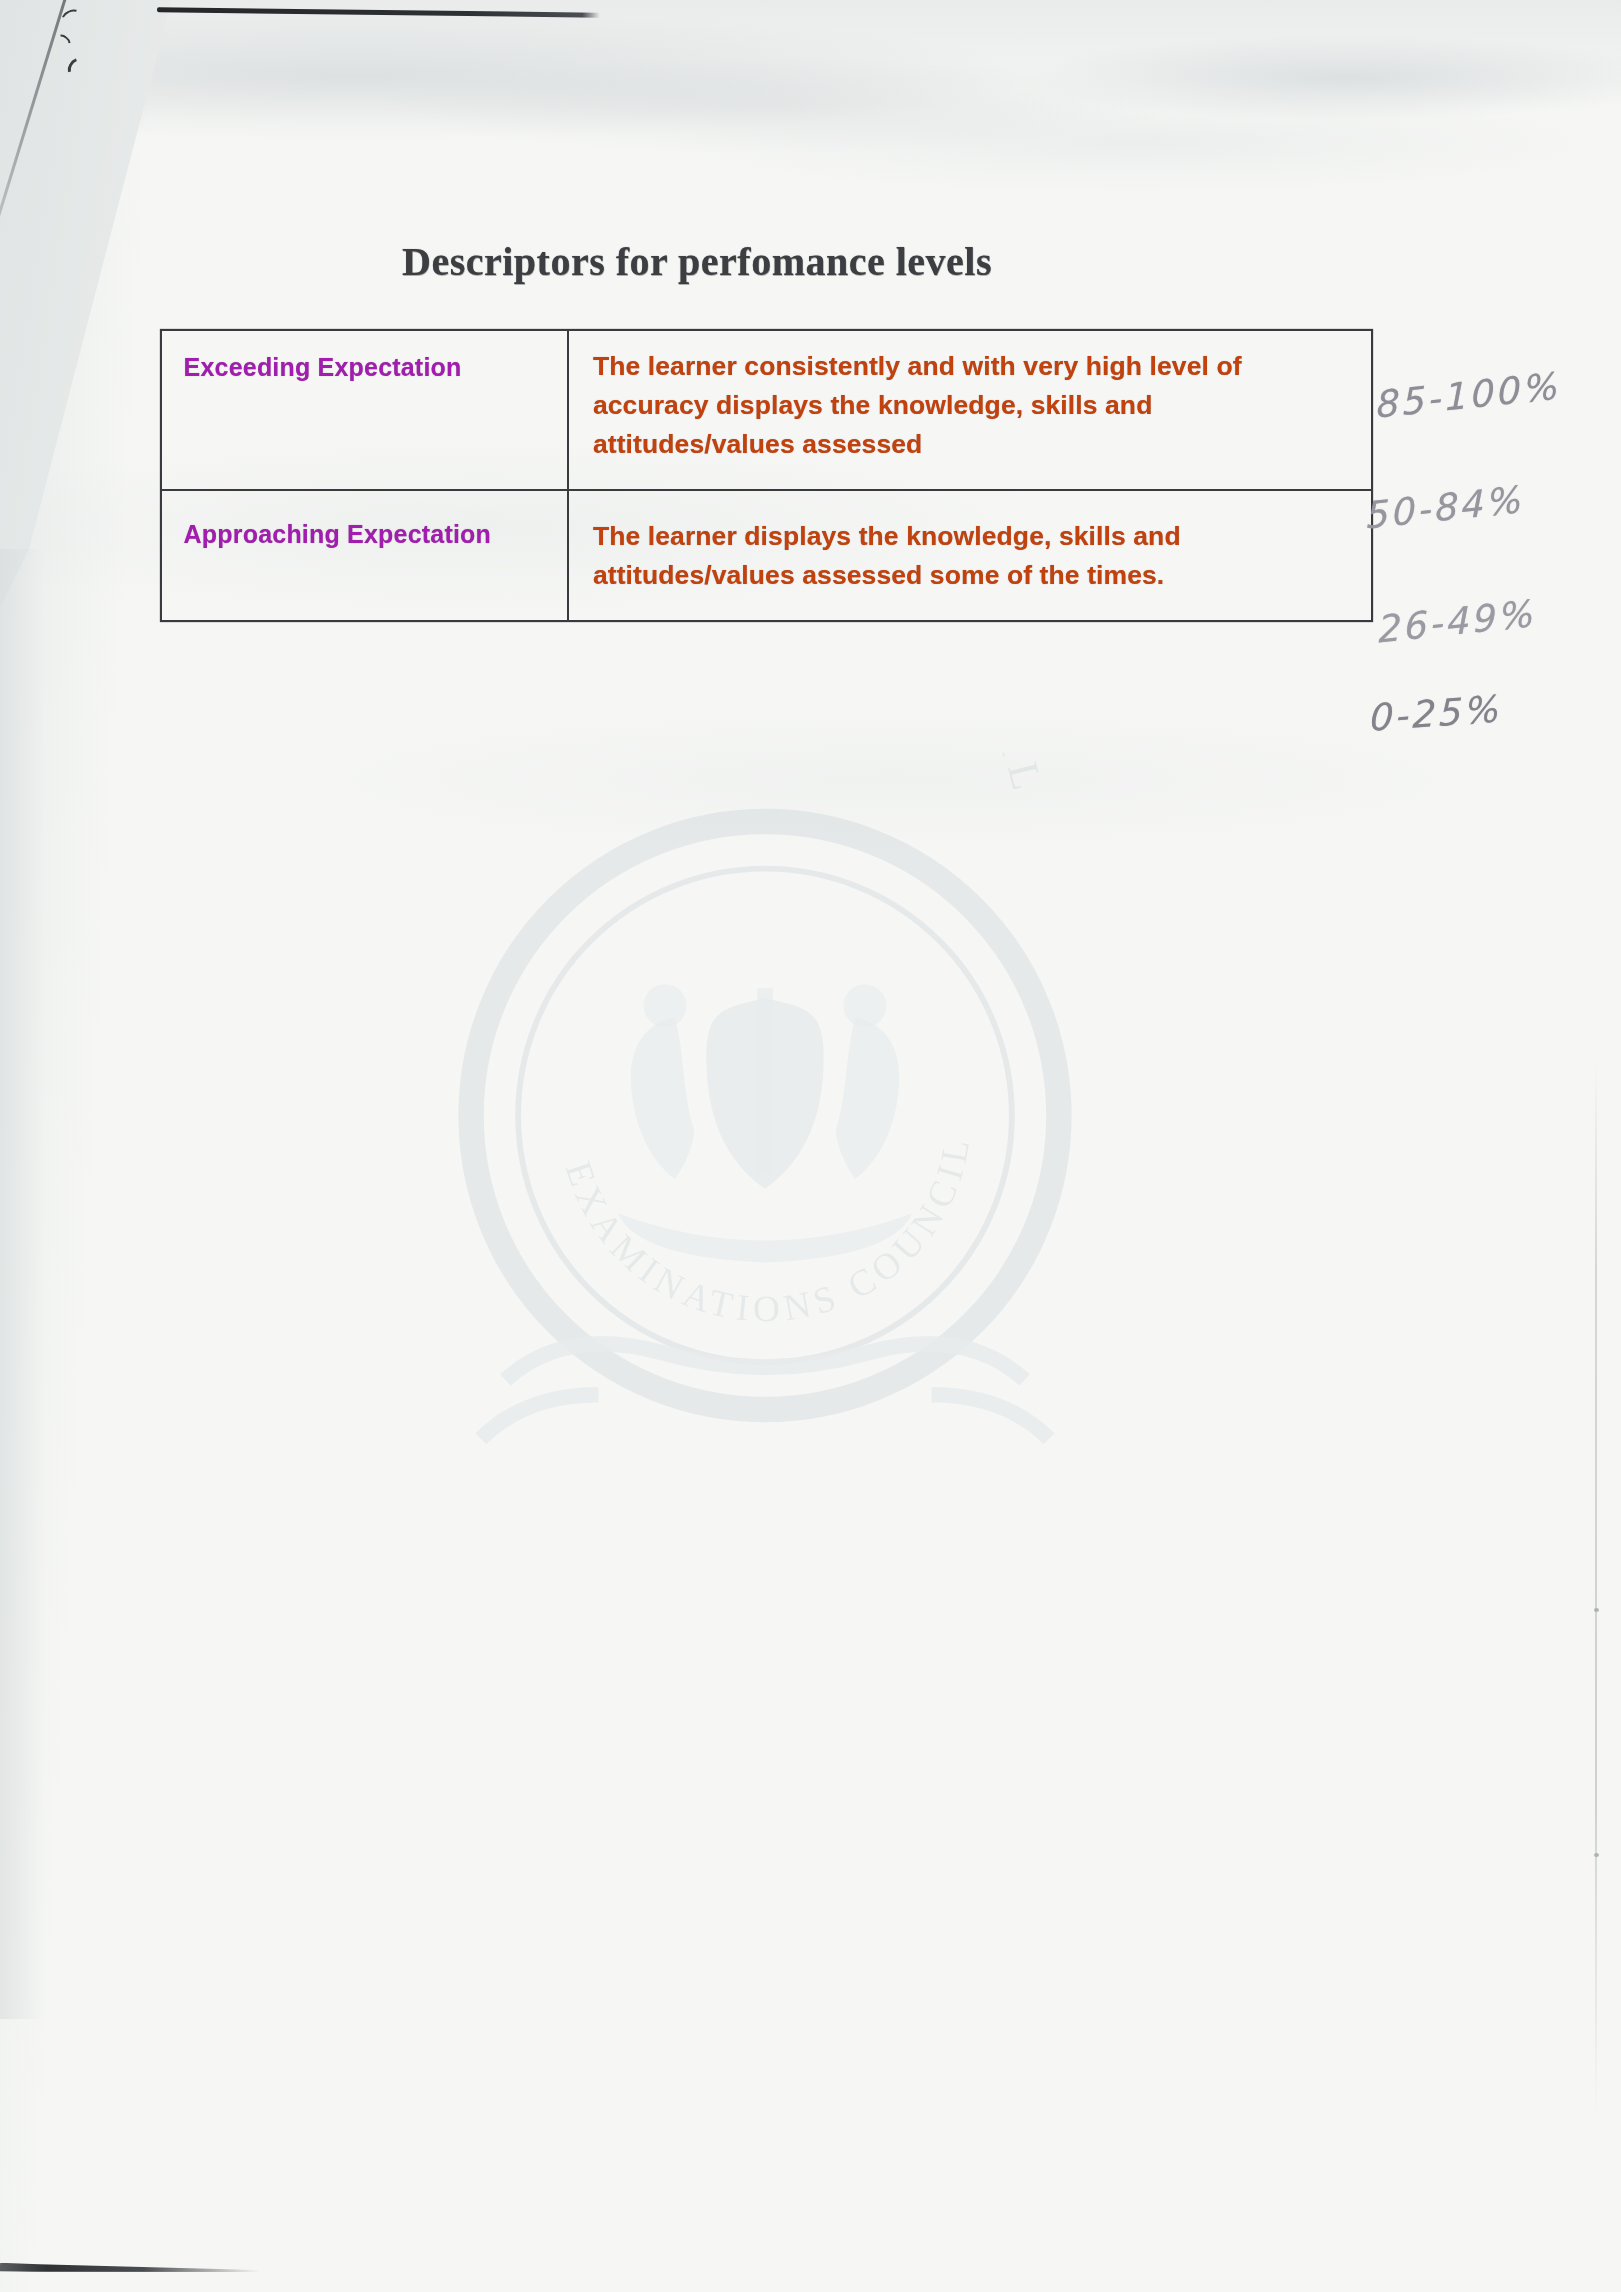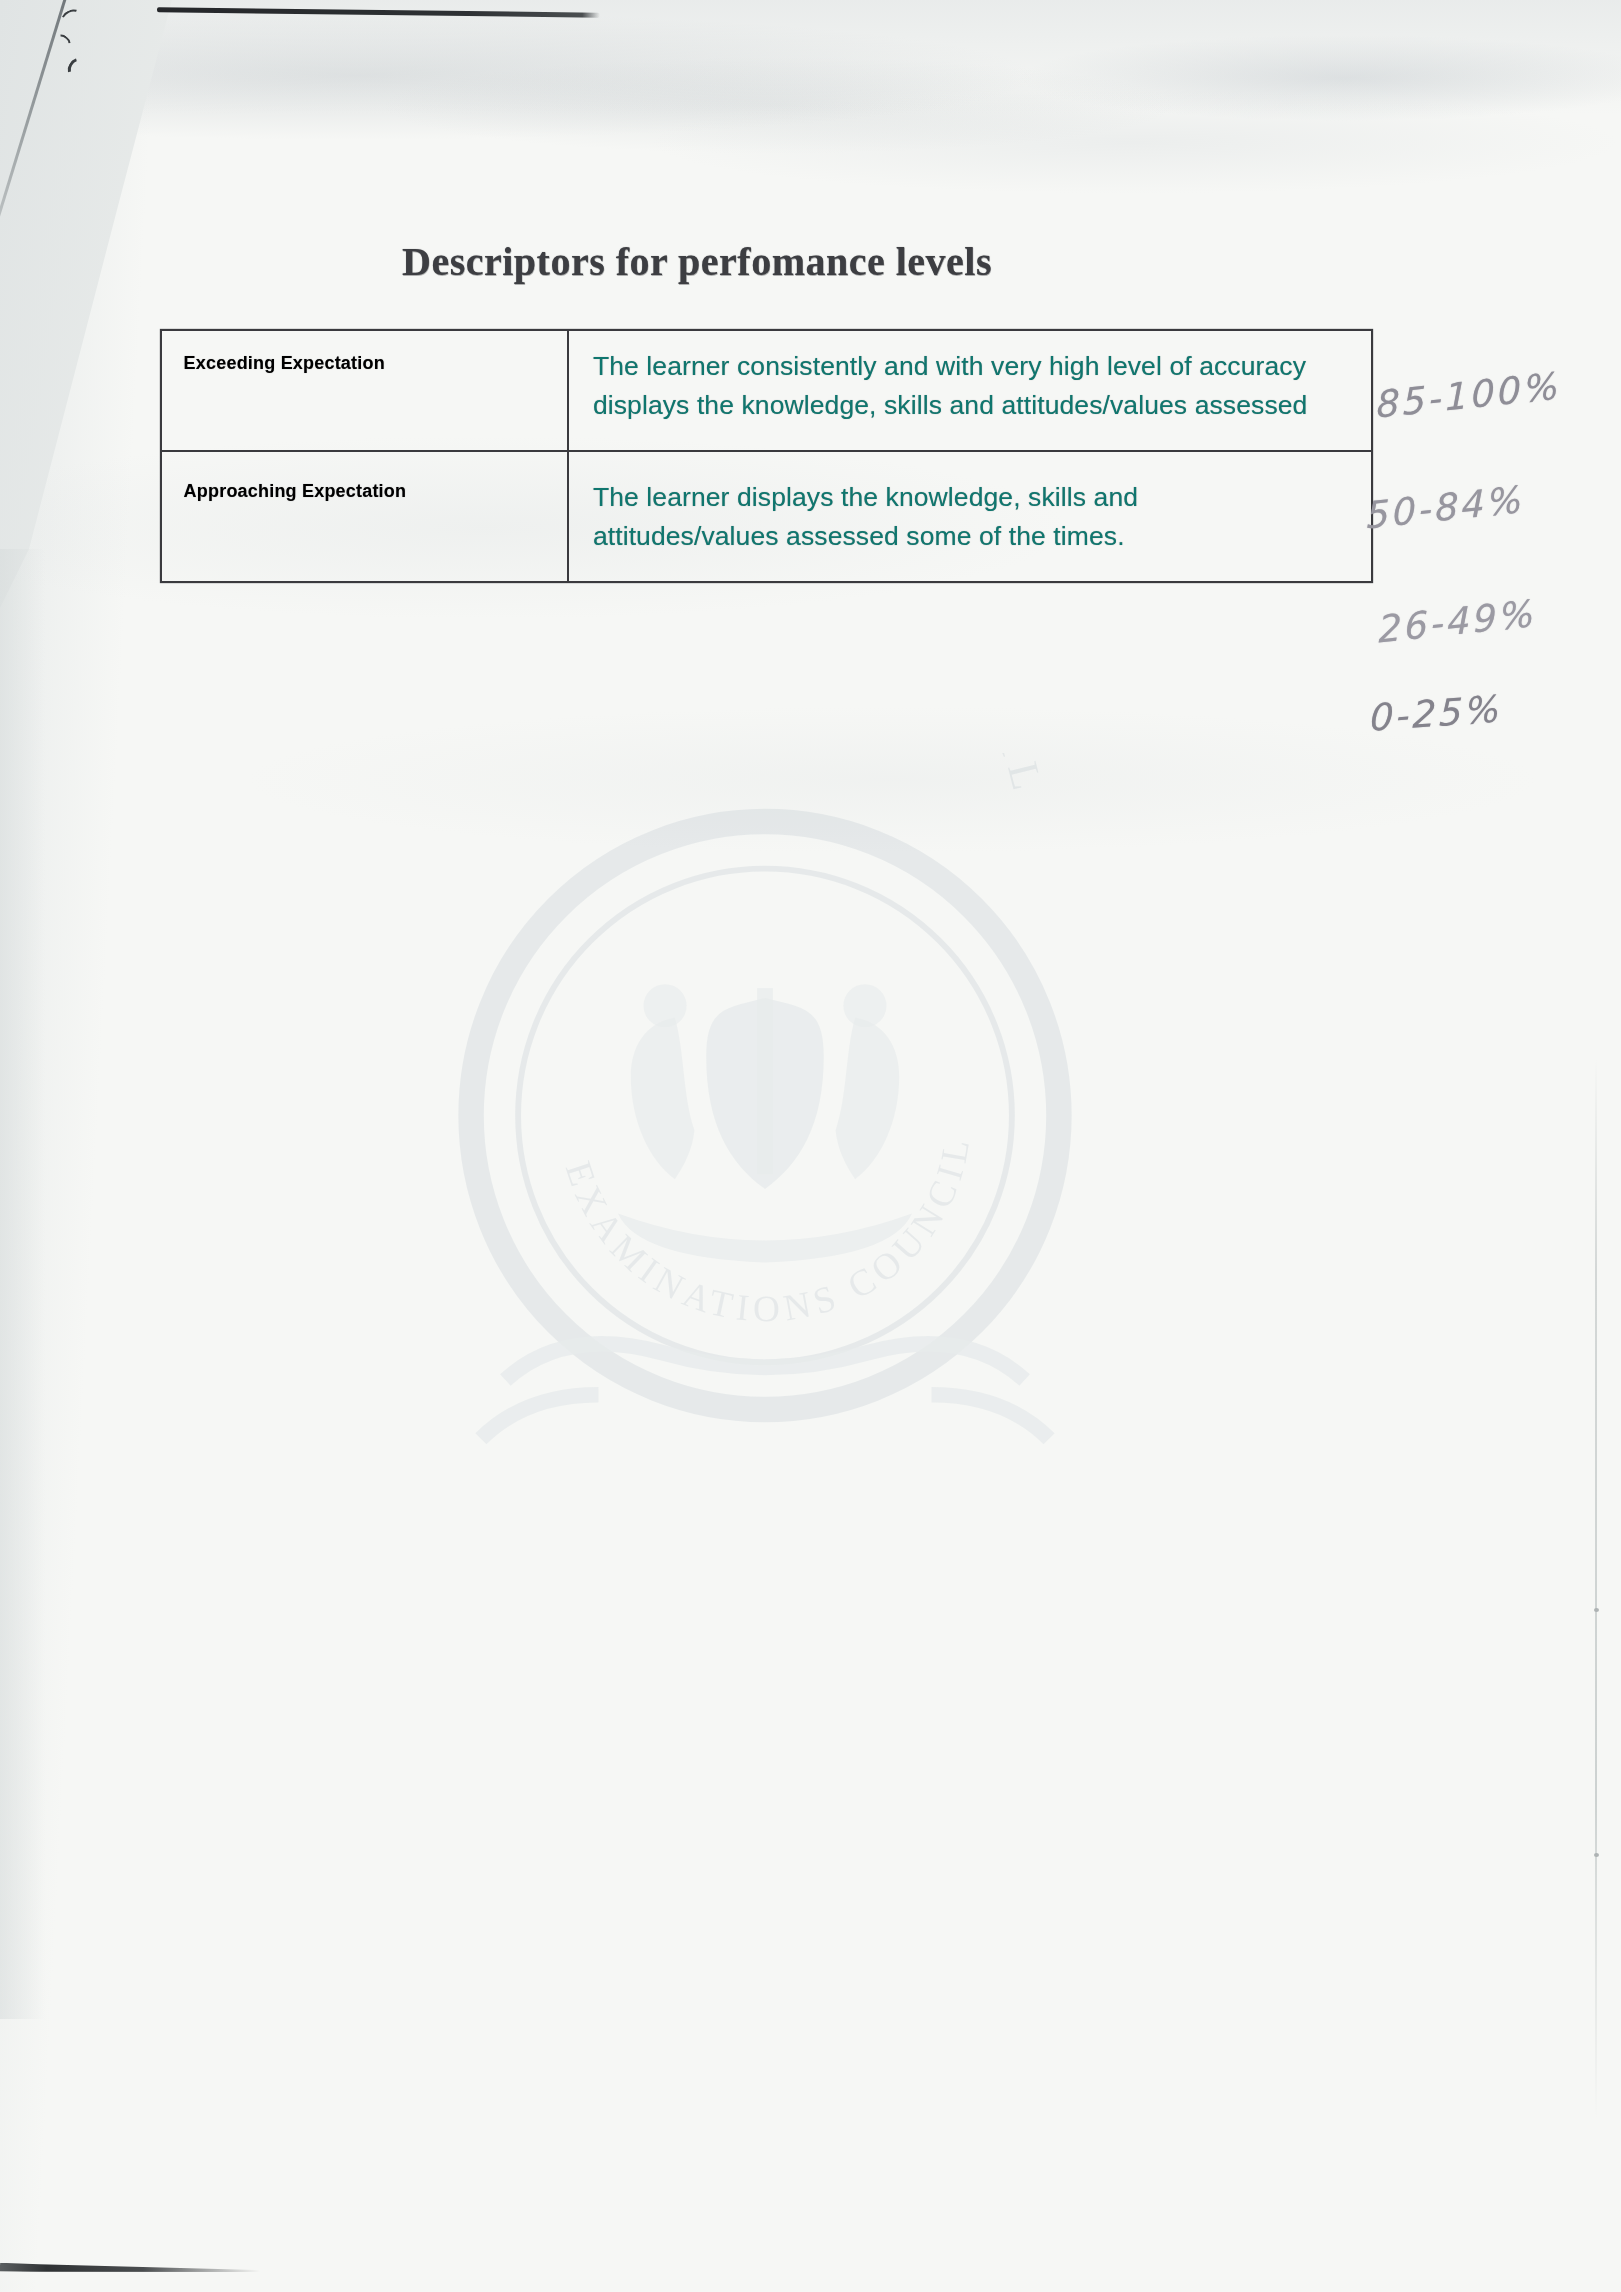--- a/index.html
+++ b/index.html
@@ -69,25 +69,25 @@
     border:2.9px solid #3a3a3e;border-collapse:collapse;table-layout:fixed;
     box-shadow:0 0 1px rgba(40,40,44,.8);
     background:transparent;
   }
   .desc-table td{
     border:2.9px solid #3a3a3e;vertical-align:top;
     text-shadow:0 0 1px rgba(56,56,60,.45);
   }
   .desc-table td.lvl{
     width:374px;padding:29px 9.8px 9.8px 21.6px;
-    font-weight:bold;font-size:18px;color:#000000;letter-spacing:0.2px;
+    font-weight:bold;font-size:25px;color:#a21caf;letter-spacing:0.2px;
   }
   .desc-table td.dsc{
     padding:25.5px 43px 25.5px 23.5px;
-    font-size:26.5px;line-height:39px;color:#0f766e;letter-spacing:0.1px;
+    font-size:26.5px;line-height:39px;color:#c2410c;letter-spacing:0.1px;font-weight:bold;
   }
   .desc-table tr{height:110px;}
   .desc-table tr:nth-child(1) td.lvl{padding-top:21.6px;}
   .desc-table tr:nth-child(1) td.dsc{padding-top:15.7px;}
   
   .hw{
     position:absolute;font-family:"DejaVu Sans", sans-serif;font-style:italic;
     font-size:37px;color:#8f8e97;letter-spacing:2.9px;white-space:nowrap;
     text-shadow:0 0 1px rgba(143,142,151,.6);
     transform:rotate(-6deg) skewX(-6deg);

